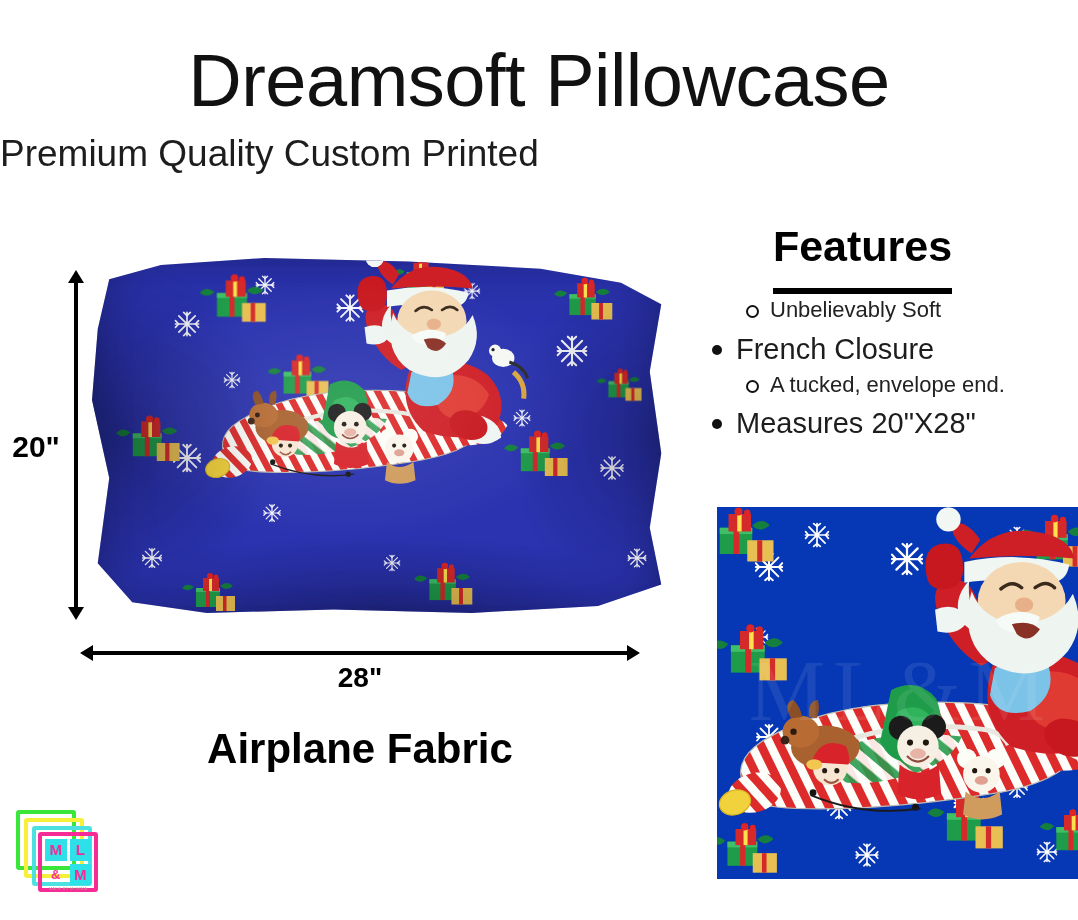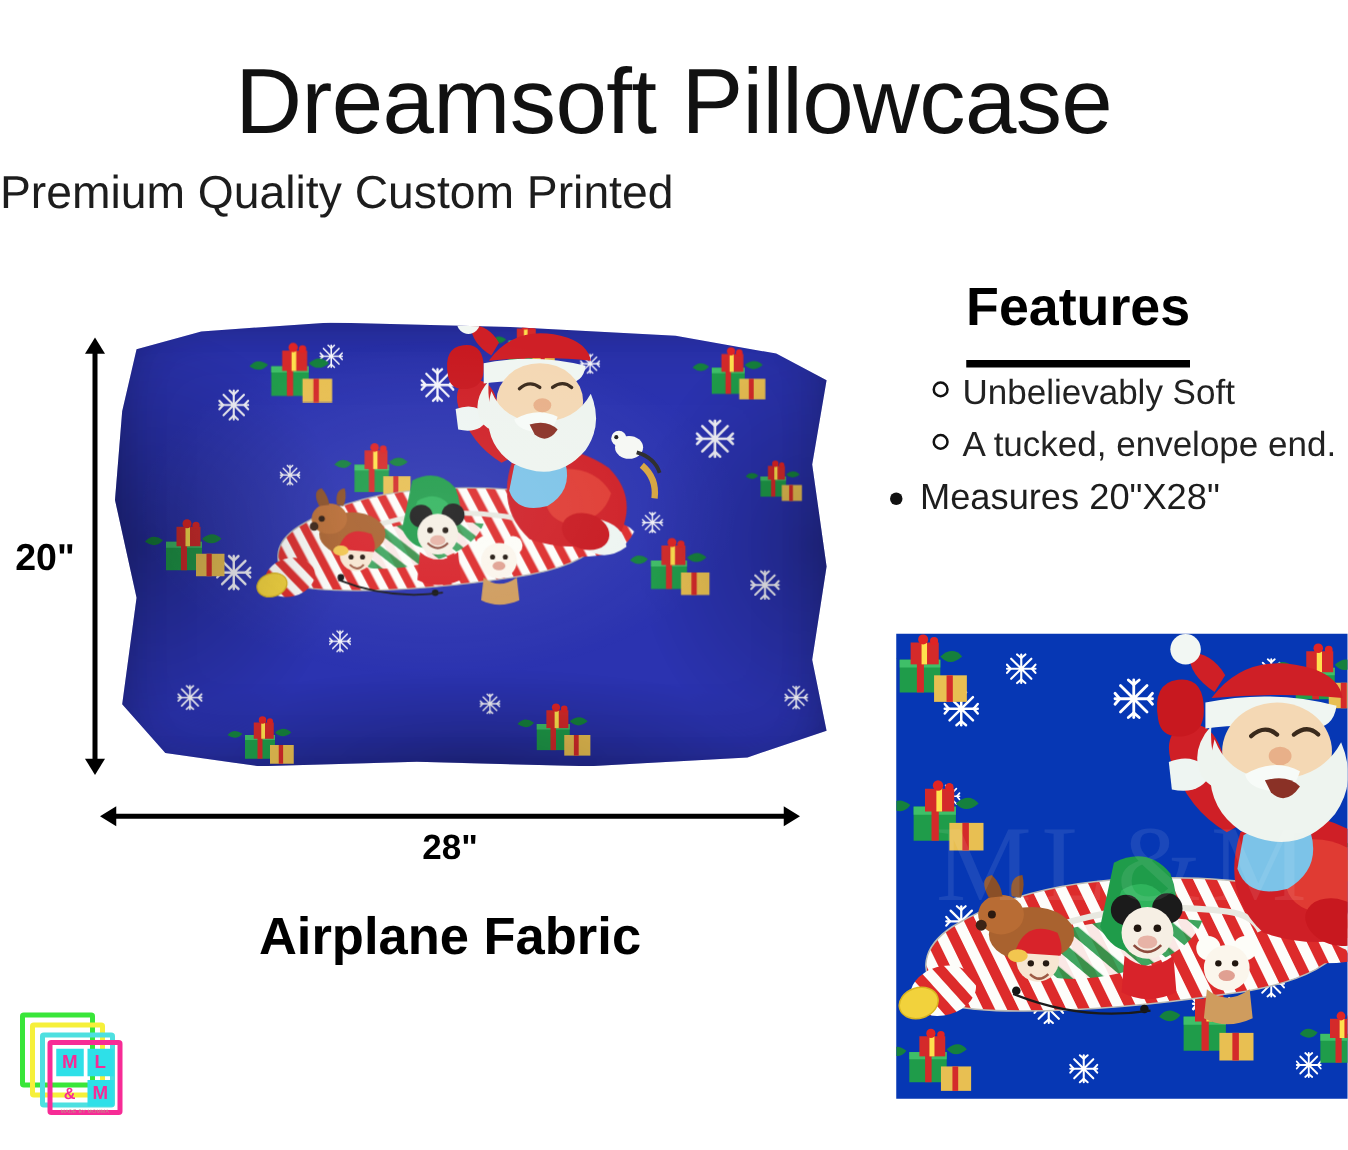--- a/index.html
+++ b/index.html
@@ -107,21 +107,21 @@
   .feat-list { position: absolute; left: 700px; top: 296px; width: 378px; }
   .feat-l1 {
     position: relative; padding-left: 36px; font-size: 29px; color: #1d1d1d;
     margin-bottom: 4px; line-height: 1.25;
   }
   .feat-l1::before {
     content: ""; position: absolute; left: 12px; top: 14px;
     width: 10px; height: 10px; border-radius: 50%; background: #111;
   }
   .feat-l2 {
-    position: relative; padding-left: 70px; font-size: 28px; color: #222;
+    position: relative; padding-left: 70px; font-size: 22px; color: #222;
     margin-bottom: 7px; line-height: 1.25;
   }
   .feat-l2::before {
     content: ""; position: absolute; left: 46px; top: 9px;
     width: 9px; height: 9px; border-radius: 50%;
     border: 2px solid #111; background: transparent;
   }
 
   
   .logo { position: absolute; left: 14px; top: 808px; width: 88px; height: 88px; }
@@ -355,20 +355,21 @@
   </div>
   <div class="dim-h-label">28"</div>
 
   <div class="product-name">Airplane Fabric</div>
 
   <div class="features-h">
     <span>Features</span>
   </div>
   <div class="feat-list">
     <div class="feat-l2">Unbelievably Soft</div>
+    <div class="feat-l1">French Closure</div>
     <div class="feat-l2">A tucked, envelope end.</div>
     <div class="feat-l1">Measures 20"X28"</div>
   </div>
 
   <div class="swatch">
     <svg viewBox="0 0 368 372" width="368" height="372" style="position:absolute;left:0;top:0">
       <defs>
         <g id="sf2">
           <g stroke="#ffffff" stroke-width="1.8" stroke-linecap="round" fill="none">
             <line x1="0" y1="-12" x2="0" y2="12"></line>

